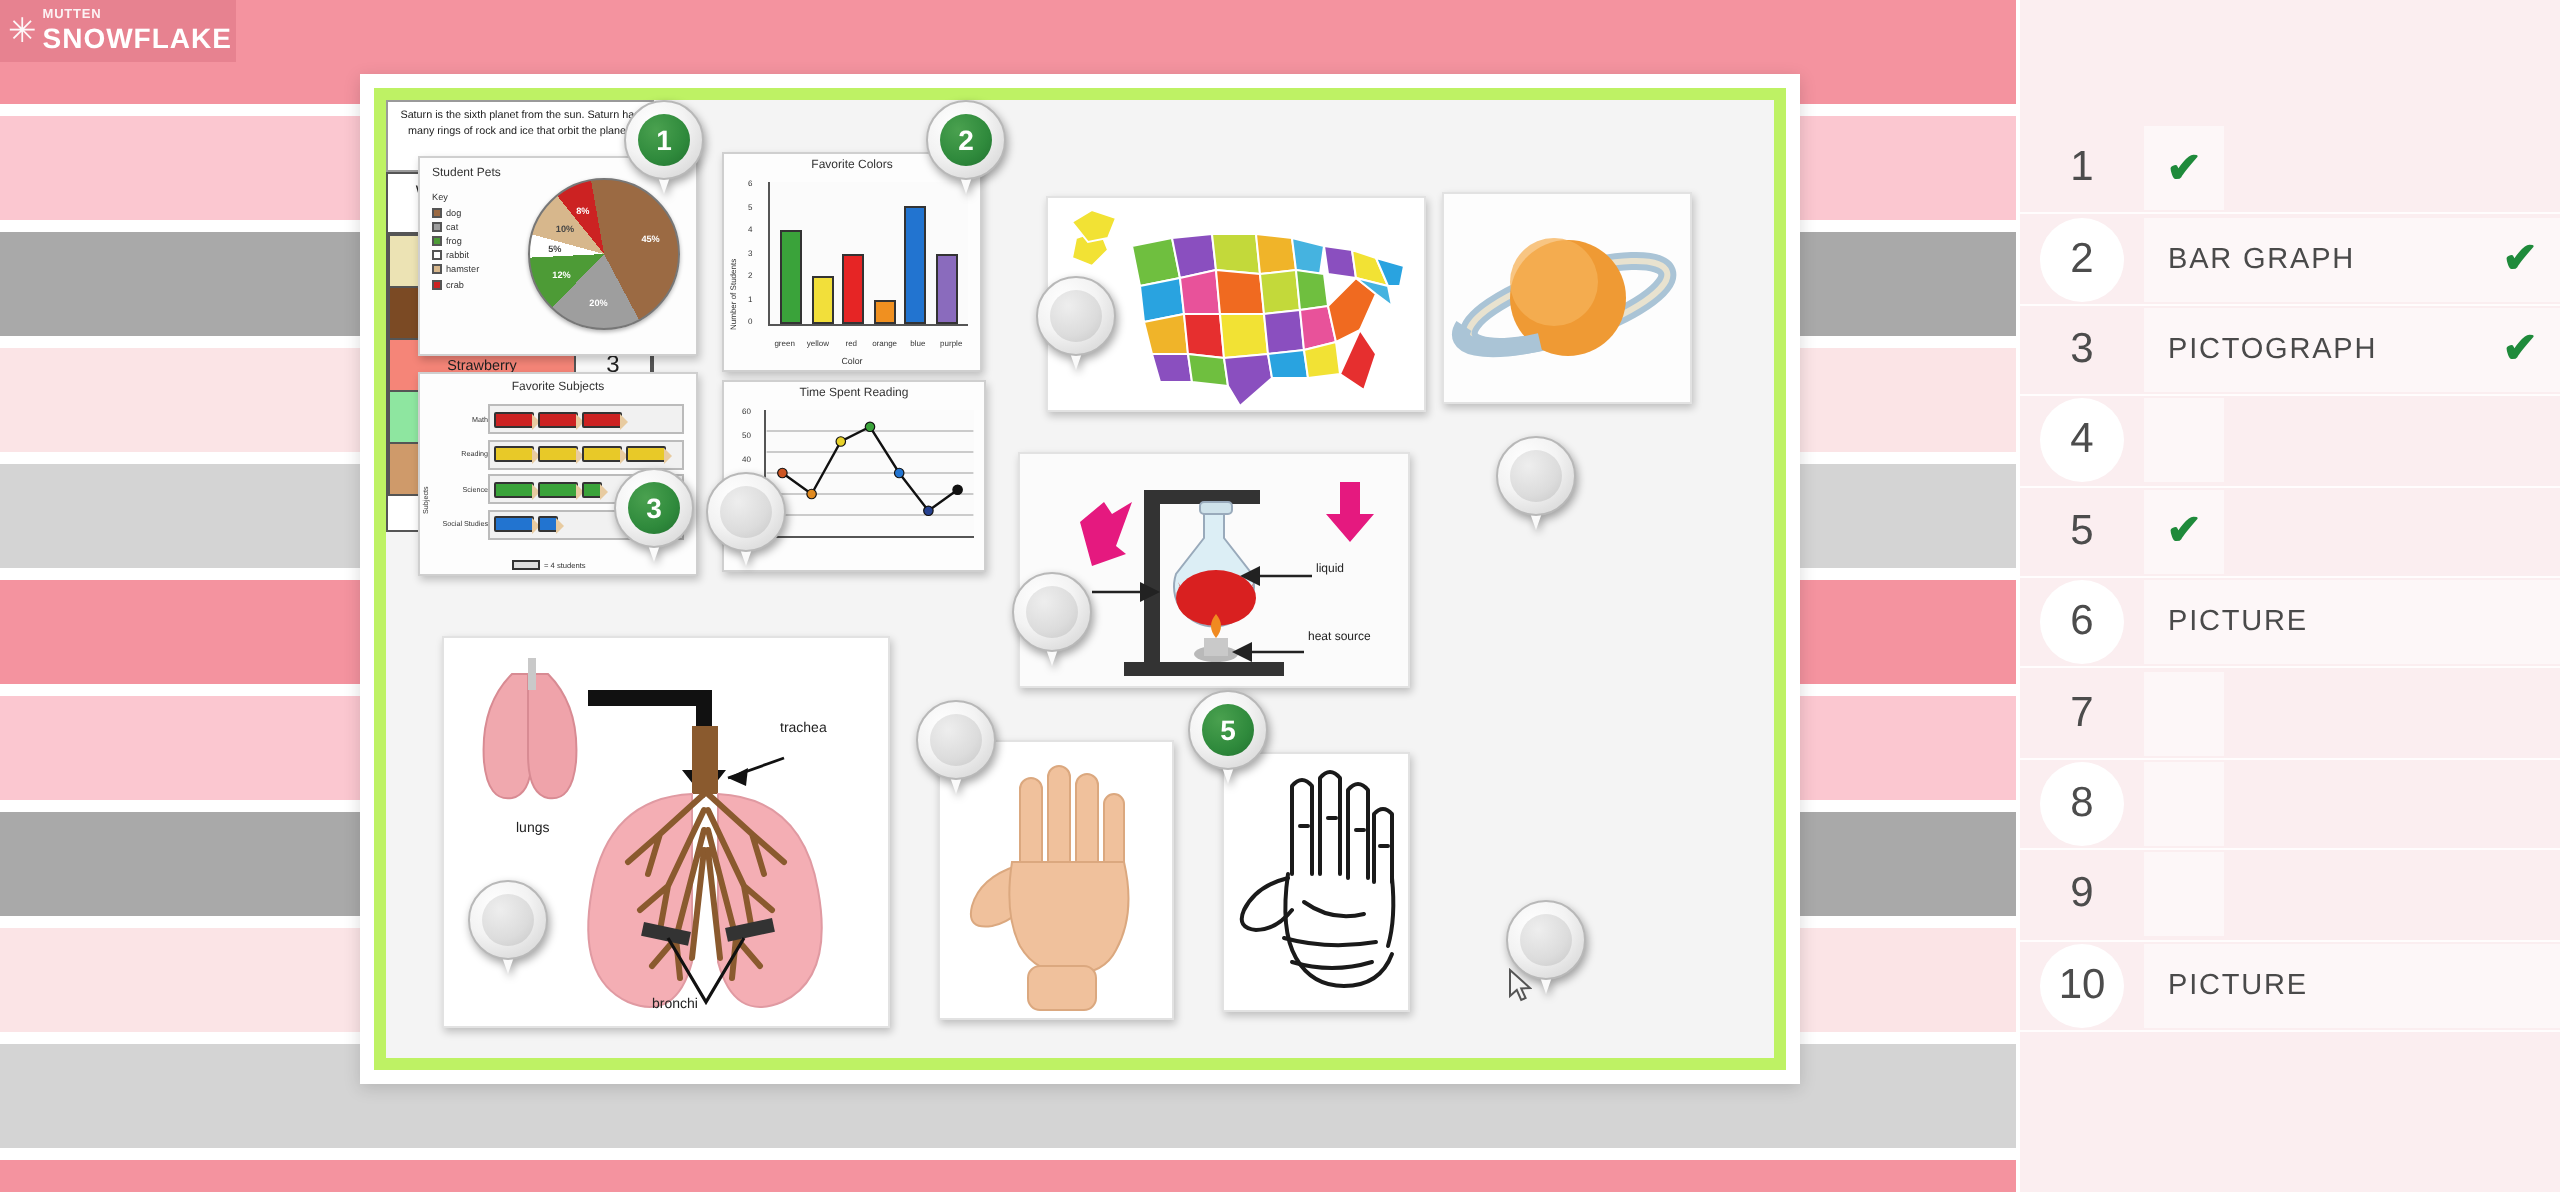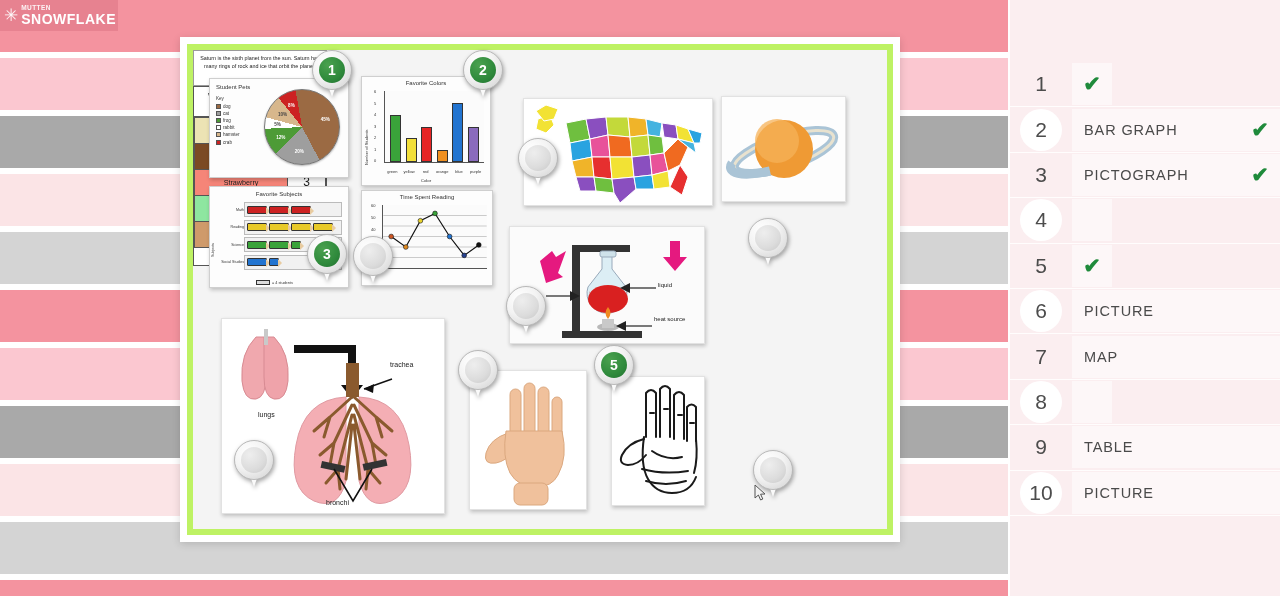--- a/index.html
+++ b/index.html
@@ -563,34 +563,32 @@
       <div class="numwrap">
         <div class="num">6</div>
       </div>
       <div class="lbl">PICTURE</div>
       <div class="chk hide">✔</div>
     </div>
     <div class="legend-row">
       <div class="numwrap">
         <div class="num">7</div>
       </div>
-      <div class="lbl">MAP</div>
       <div class="chk hide">✔</div>
     </div>
     <div class="legend-row alt">
       <div class="numwrap">
         <div class="num">8</div>
       </div>
       <div class="chk hide">✔</div>
     </div>
     <div class="legend-row">
       <div class="numwrap">
         <div class="num">9</div>
       </div>
-      <div class="lbl">TABLE</div>
       <div class="chk hide">✔</div>
     </div>
     <div class="legend-row alt">
       <div class="numwrap">
         <div class="num">10</div>
       </div>
       <div class="lbl">PICTURE</div>
       <div class="chk hide">✔</div>
     </div>
   </div>

